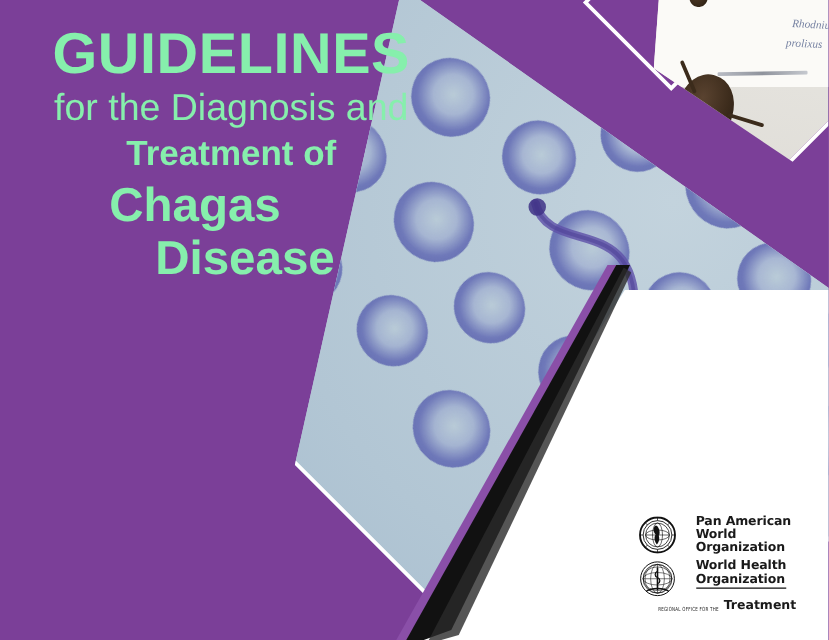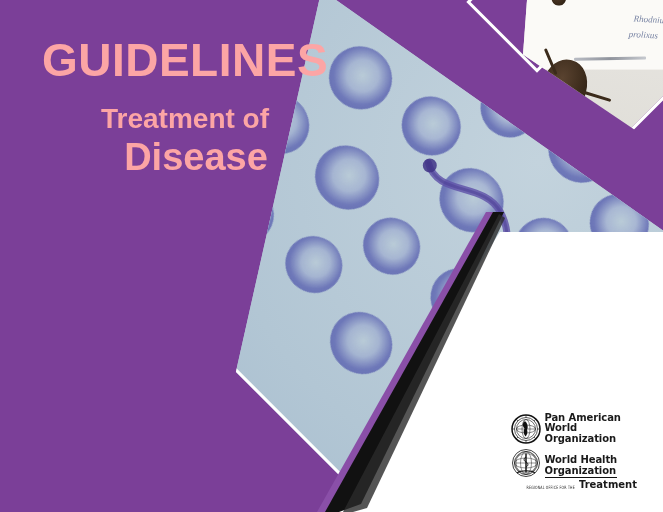--- a/index.html
+++ b/index.html
@@ -94,48 +94,48 @@
     position:absolute;background:#3b2b1b;border-radius:2px;
   }
   .scribble{
     position:absolute;color:#4a5a86;font-family:"Liberation Serif",serif;
     font-style:italic;font-size:9px;line-height:10px;opacity:.75;
     transform:rotate(-42deg);white-space:nowrap;
   }
 
   
   .title-block{
-    position:absolute;left:0;top:34px;width:370px;z-index:6;
-    color:#fca5a5;text-align:center;
+    position:absolute;left:0;top:16px;width:370px;z-index:6;
+    color:#86efac;text-align:center;
   }
   .t-guidelines{
     font-size:46px;font-weight:bold;letter-spacing:.5px;line-height:52px;
     margin:0 0 2px 0;
   }
   .t-sub1{
     font-size:30px;font-weight:normal;line-height:34px;margin:0;
   }
   .t-sub2{
-    font-size:28px;font-weight:bold;line-height:34px;margin:16px 0 0 0;
+    font-size:28px;font-weight:bold;line-height:34px;margin:2px 0 0 0;
   }
   .t-big1{
     font-size:38px;font-weight:bold;line-height:42px;margin:4px 0 0 0;
     text-align:center;padding-right:58px;
   }
   .t-big2{
     font-size:38px;font-weight:bold;line-height:42px;margin:0;
     text-align:center;padding-right:10px;padding-left:32px;
   }
 
   
   .logos{
     position:absolute;right:26px;bottom:22px;z-index:6;
     color:#1a1a1a;
   }
-  .logo-row{display:flex;align-items:flex-end;gap:4px;}
+  .logo-row{display:flex;align-items:flex-start;gap:16px;}
   .logo-row + .logo-row{margin-top:4px;}
   .logo-text{
     font-size:10px;font-weight:bold;line-height:10.5px;letter-spacing:-.1px;
     font-family:"DejaVu Sans", sans-serif;
   }
   .who-under{border-bottom:1.4px solid #111;padding-bottom:1px;}
   .amer-row{display:flex;align-items:flex-end;gap:4px;margin-top:2px;margin-left:16px;}
   .amer-tiny{
     font-size:3.2px;line-height:4px;letter-spacing:.2px;color:#222;
     font-family:"DejaVu Sans", sans-serif;white-space:nowrap;
@@ -217,21 +217,23 @@
 
   <div class="white-panel"></div>
   <svg class="black-edge" viewBox="0 0 360 300" preserveAspectRatio="none">
     <path d="M183,0 L195,0 L50,290 L28,300 L14,300 Z" fill="#8a4fa8"></path>
     <path d="M190,0 L201,0 L58,292 L36,300 L22,300 Z" fill="#111111"></path>
     <path d="M196,2 L202,6 L64,296 L50,300 L40,300 Z" fill="#2a2a2a" opacity=".8"></path>
   </svg>
 
   <div class="title-block">
     <div class="t-guidelines">GUIDELINES</div>
+    <div class="t-sub1">for the Diagnosis and</div>
     <div class="t-sub2">Treatment of</div>
+    <div class="t-big1">Chagas</div>
     <div class="t-big2">Disease</div>
   </div>
 
   <div class="logos">
 
     <div class="logo-row">
       <svg width="30" height="30" viewBox="0 0 60 60">
         <circle cx="30" cy="30" r="28" fill="none" stroke="#111" stroke-width="3"></circle>
         <circle cx="30" cy="30" r="23" fill="none" stroke="#111" stroke-width="1.4"></circle>
         <circle cx="30" cy="30" r="19" fill="#fff" stroke="#111" stroke-width="1.2"></circle>

